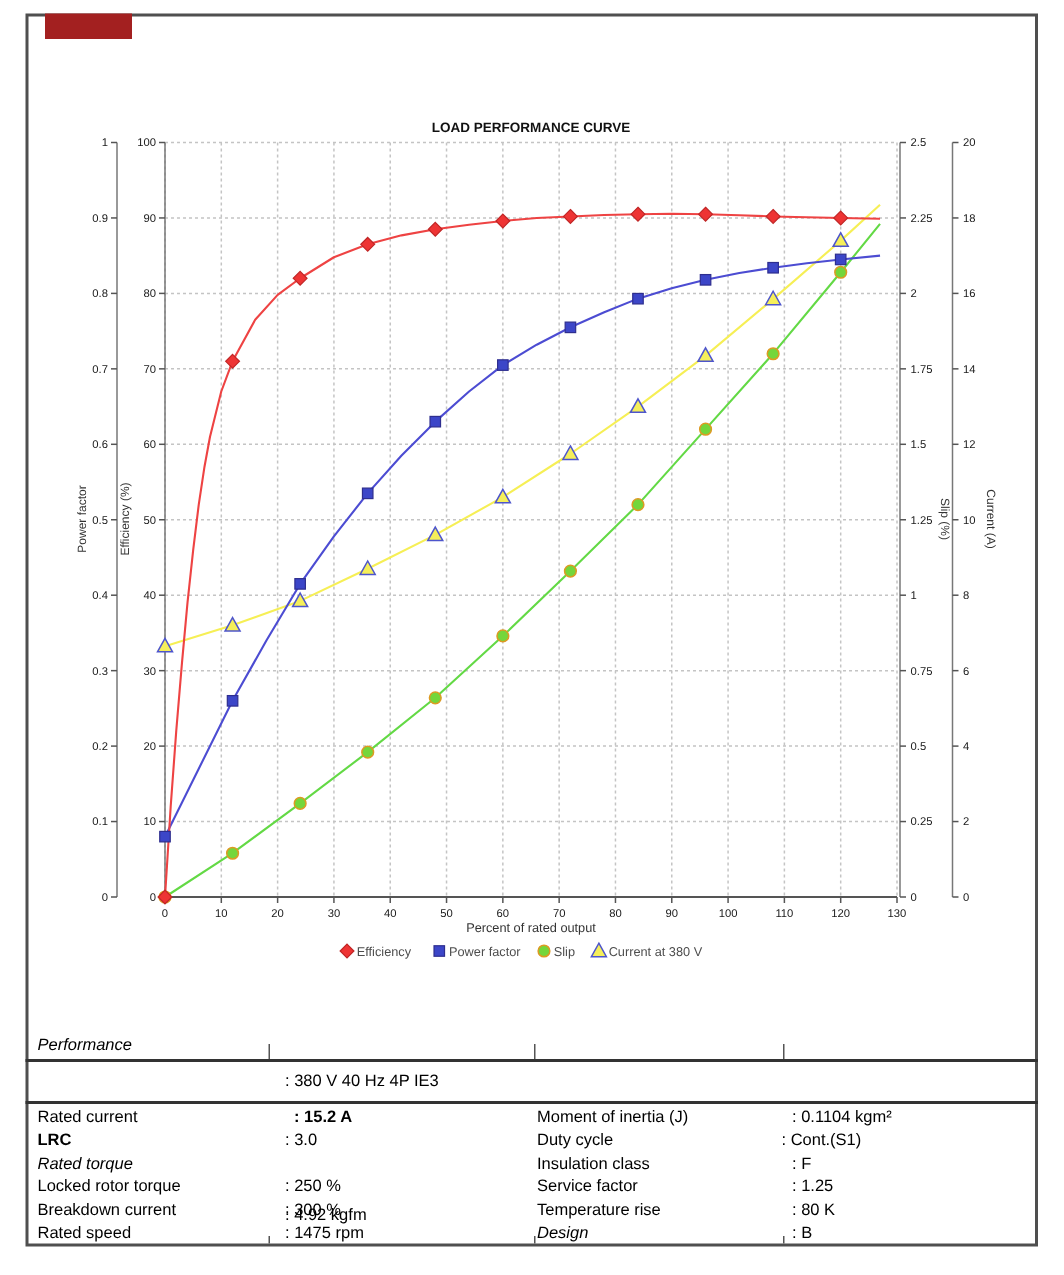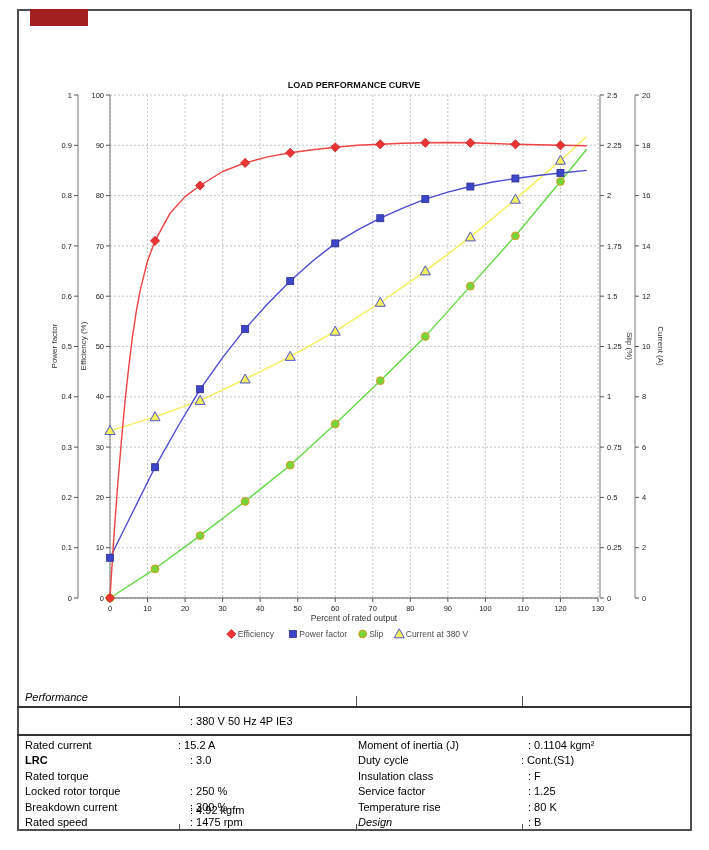--- a/index.html
+++ b/index.html
@@ -254,30 +254,30 @@
   <div id="table-area">
       <div class="vstub" style="left: 179px; top: 696px; height: 11px;"></div>
       <div class="vstub" style="left: 356px; top: 696px; height: 11px;"></div>
       <div class="vstub" style="left: 522px; top: 696px; height: 11px;"></div>
       <div class="hline" style="left: 17px; top: 706px; width: 675px;"></div>
       <div class="hline" style="left: 17px; top: 734px; width: 675px;"></div>
       <div class="vstub" style="left: 179px; top: 824px; height: 5px;"></div>
       <div class="vstub" style="left: 356px; top: 824px; height: 5px;"></div>
       <div class="vstub" style="left: 522px; top: 824px; height: 5px;"></div>
       <div class="tbl-text" style="left: 25px; top: 690px; font-style: italic;">Performance</div>
-      <div class="tbl-text" style="left: 190px; top: 714px;">: 380 V 50 Hz 4P IE3</div>
+      <div class="tbl-text" style="left: 190px; top: 714px;">: 380 V 40 Hz 4P IE3</div>
       <div class="tbl-text" style="left: 25px; top: 738px;">Rated current</div>
-      <div class="tbl-text" style="left: 178px; top: 738px;">: 15.2 A</div>
+      <div class="tbl-text" style="left: 196px; top: 738px; font-weight: bold;">: 15.2 A</div>
       <div class="tbl-text" style="left: 358px; top: 738px; text-align: right;">Moment of inertia (J)</div>
       <div class="tbl-text" style="left: 528px; top: 738px;">: 0.1104 kgm²</div>
       <div class="tbl-text" style="left: 25px; top: 753.4px; font-weight: bold;">LRC</div>
       <div class="tbl-text" style="left: 190px; top: 753.4px;">: 3.0</div>
       <div class="tbl-text" style="left: 358px; top: 753.4px;">Duty cycle</div>
       <div class="tbl-text" style="left: 521px; top: 753.4px;">: Cont.(S1)</div>
-      <div class="tbl-text" style="left: 25px; top: 768.8px;">Rated torque</div>
+      <div class="tbl-text" style="left: 25px; top: 768.8px; font-style: italic;">Rated torque</div>
       <div class="tbl-text" style="left: 190px; top: 803px;">: 4.92 kgfm</div>
       <div class="tbl-text" style="left: 358px; top: 768.8px;">Insulation class</div>
       <div class="tbl-text" style="left: 528px; top: 768.8px;">: F</div>
       <div class="tbl-text" style="left: 25px; top: 784.2px;">Locked rotor torque</div>
       <div class="tbl-text" style="left: 190px; top: 784.2px;">: 250 %</div>
       <div class="tbl-text" style="left: 358px; top: 784.2px;">Service factor</div>
       <div class="tbl-text" style="left: 528px; top: 784.2px;">: 1.25</div>
       <div class="tbl-text" style="left: 25px; top: 799.6px;">Breakdown current</div>
       <div class="tbl-text" style="left: 190px; top: 799.6px;">: 300 %</div>
       <div class="tbl-text" style="left: 358px; top: 799.6px;">Temperature rise</div>

